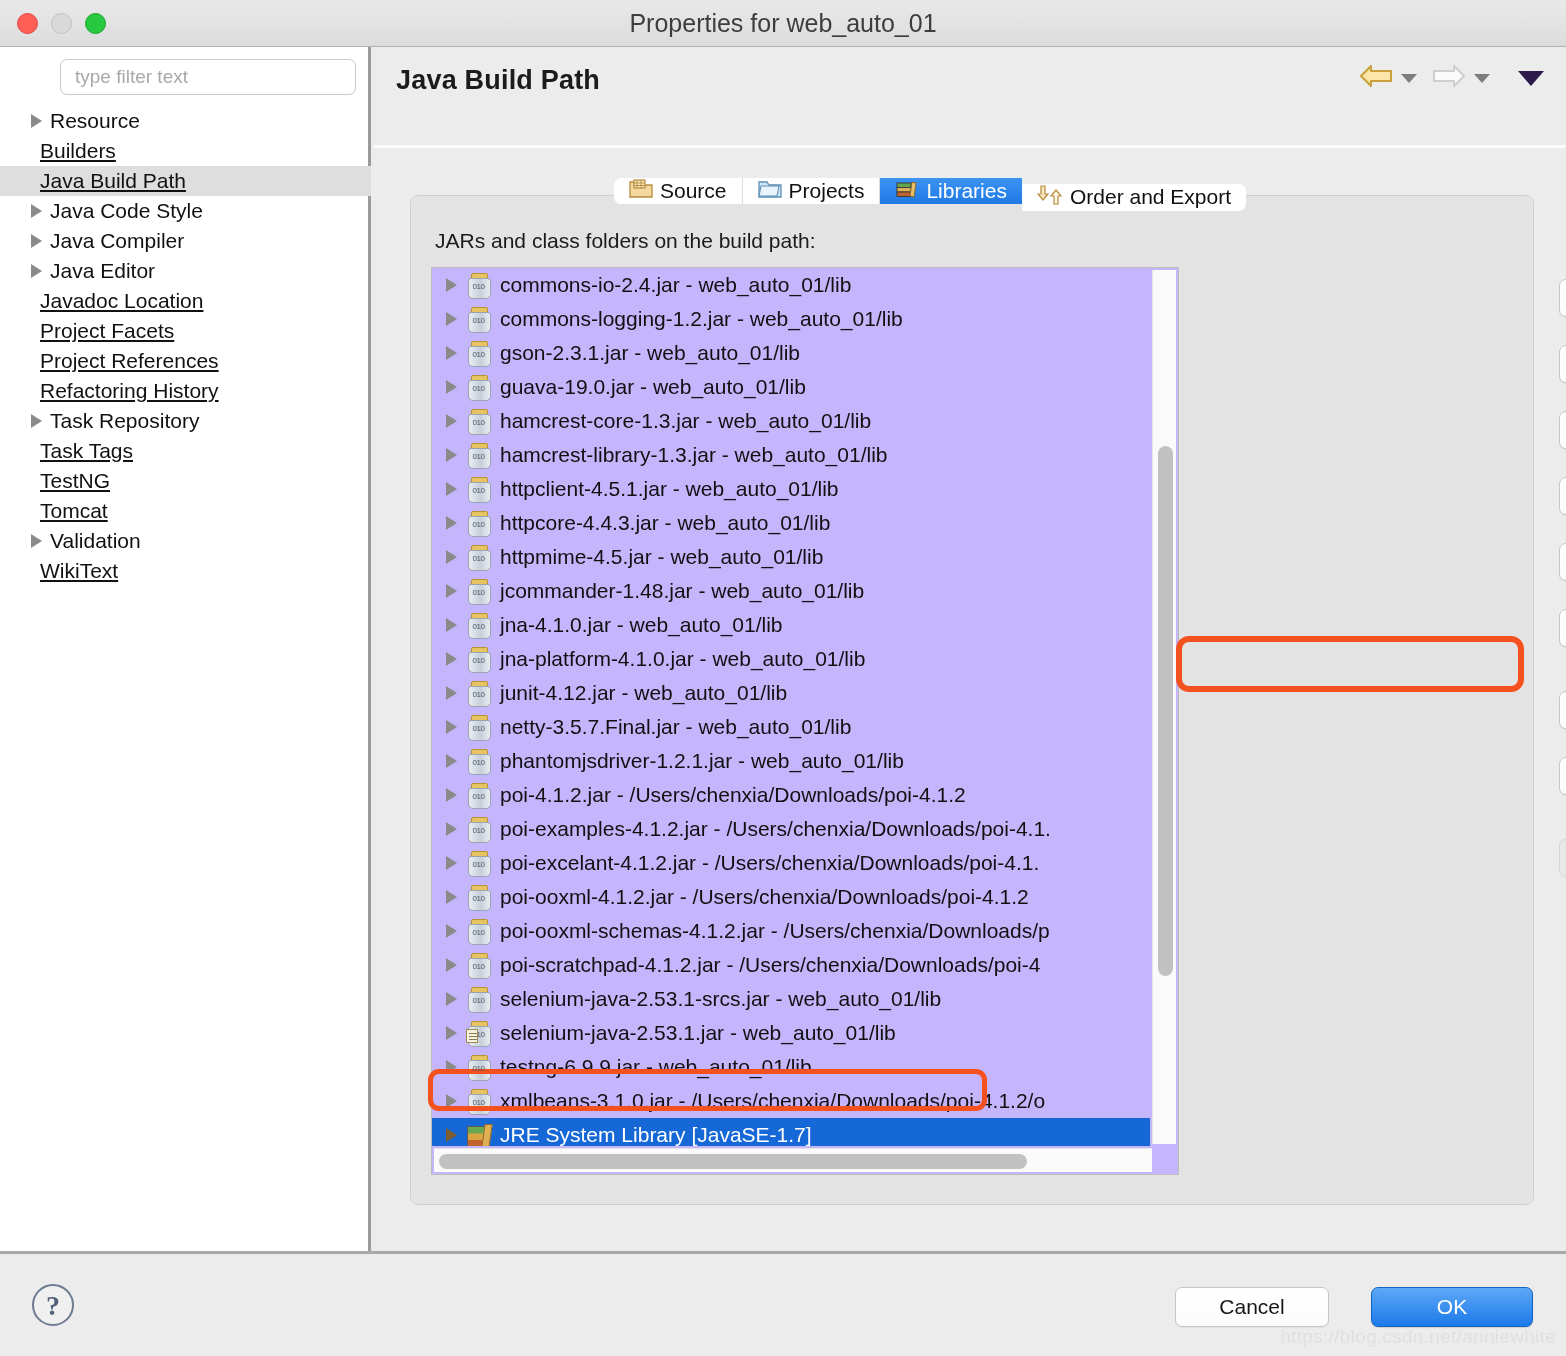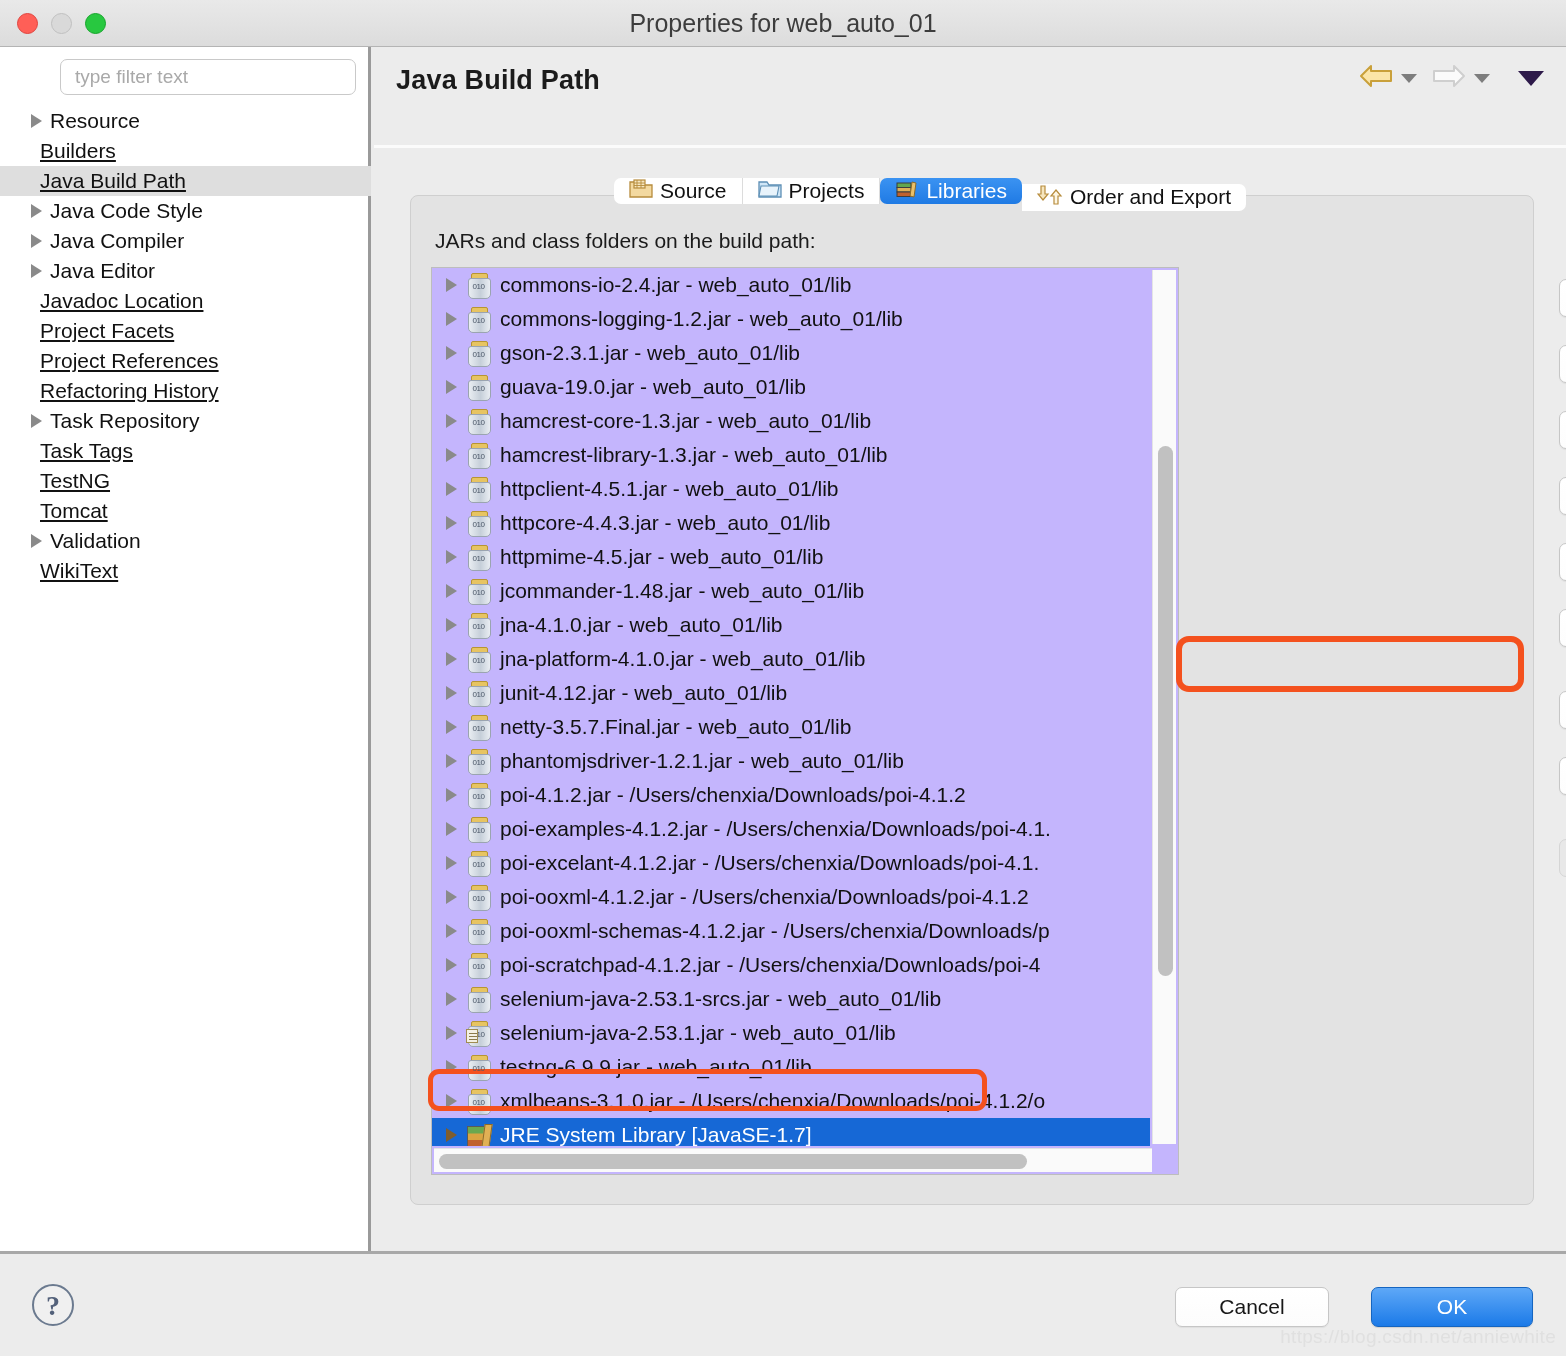--- a/index.html
+++ b/index.html
@@ -117,21 +117,20 @@
     font-size: 21px; color: #111;
     border-right: 1px solid #dcdcdc;
     white-space: nowrap;
   }
   .tab:first-child { border-top-left-radius: 7px; border-bottom-left-radius: 7px; }
   .tab:last-child  { border-top-right-radius: 7px; border-bottom-right-radius: 7px; border-right: none; margin-top: 12px; }
   .tab.active {
     background: linear-gradient(to bottom, #3b93f2 0%, #1f7ae4 100%);
     color: #ffffff;
     border-right: none;
-    border-radius: 7px;
   }
 
   
   .groupbox {
     position: absolute; left: 36px; top: 148px;
     width: 1124px; height: 1010px;
     background: #e3e3e3;
     border: 1px solid #cfcfcf;
     border-radius: 8px;
     padding-left: 28px;

